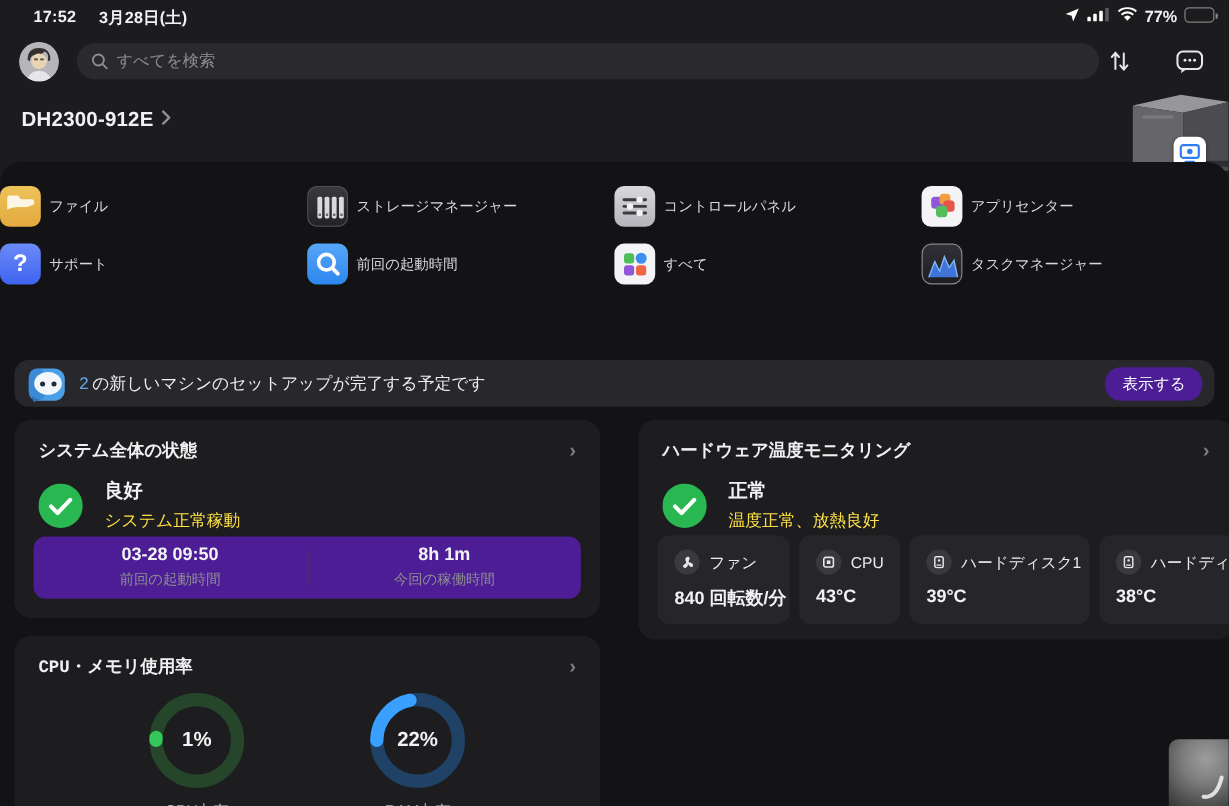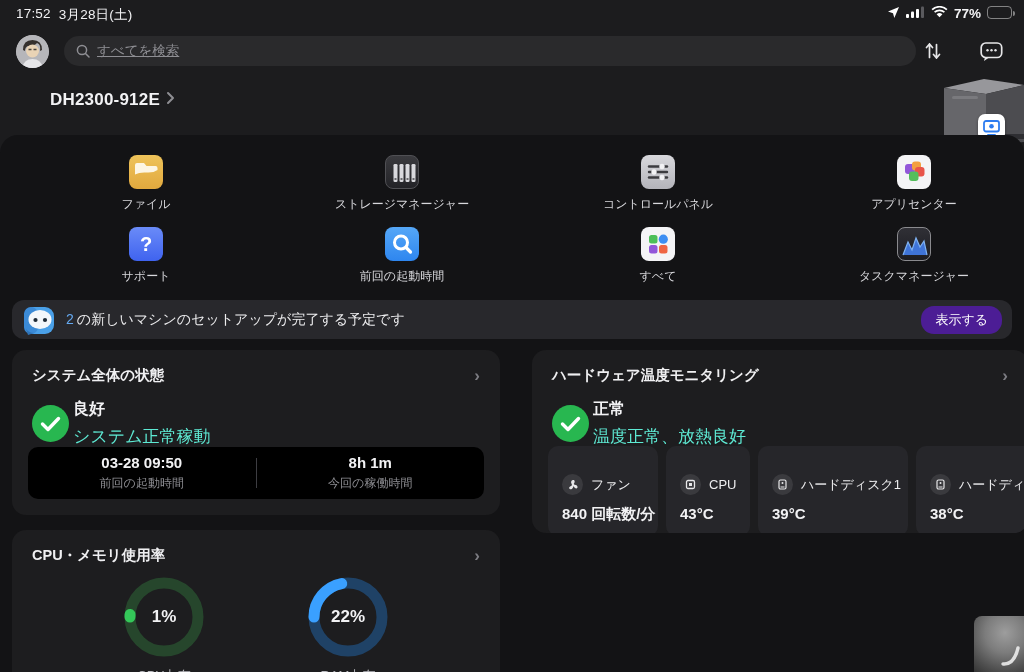--- a/index.html
+++ b/index.html
@@ -6,84 +6,84 @@
   html,body { width:1024px; height:672px; overflow:hidden; }
   body {
     position:relative;
     background:#1c1c1e;
     font-family:"Liberation Sans","DejaVu Sans",sans-serif;
     color:#f2f2f4;
     -webkit-font-smoothing:antialiased;
   }
   
   .statusbar { position:absolute; top:0; left:0; right:0; height:28px; }
-  .sb-left { position:absolute; left:16px; top:6px; display:flex; gap:8px; font-size:13.5px; font-weight:400; letter-spacing:.2px; }
+  .sb-left { position:absolute; left:28px; top:6px; display:flex; gap:19px; font-size:13.5px; font-weight:700; letter-spacing:.2px; }
   .sb-right { position:absolute; right:12px; top:6px; display:flex; align-items:flex-start; gap:6px; }
   .sb-right .pct { font-size:13.5px; font-weight:600; }
   .loc-icon svg, .cell-icon svg, .wifi-icon svg { display:block; }
   .battery { position:relative; width:25px; height:12.5px; border:1px solid rgba(255,255,255,.45); border-radius:4px; padding:1.5px; }
   .battery .fill { height:100%; width:77%; background:#fff; border-radius:2px; }
   .battery .tip { position:absolute; right:-4px; top:3.5px; width:2.5px; height:5px; background:rgba(255,255,255,.45); border-radius:0 2px 2px 0; }
 
   
   .avatar { position:absolute; left:16px; top:35px; width:33px; height:33px; border-radius:50%; overflow:hidden; background:#b3b3b7; }
   .searchbar {
     position:absolute; left:64px; top:36px; width:852px; height:30px;
     background:#2a2a2c; border-radius:15px; display:flex; align-items:center;
     padding:0 12px; gap:7px;
   }
-  .searchbar .ph { color:#8e8e93; font-size:13.5px;text-decoration:underline; }
+  .searchbar .ph { color:#8e8e93; font-size:13.5px; }
   .hdr-icon { position:absolute; top:38px; width:26px; height:26px; display:flex; align-items:center; justify-content:center; cursor:pointer; }
   .hdr-icon.transfer { right:78px; }
   .hdr-icon.chat { right:20px; }
 
   .device-row { position:absolute; left:18px; top:90px; display:flex; align-items:center; gap:6px; }
-  .device-row .name { font-size:17px; font-weight:700; letter-spacing:.2px;margin-left:32px; }
+  .device-row .name { font-size:17px; font-weight:700; letter-spacing:.2px; }
   .chev { color:#8e8e93; font-weight:600; }
 
   .nas { position:absolute; top:74px; right:0; width:90px; height:74px; }
   .nas-badge { position:absolute; left:44px; top:40px; width:27px; height:27px; background:#fff; border-radius:7px; display:flex; align-items:center; justify-content:center; box-shadow:0 1px 3px rgba(0,0,0,.4); }
 
   
   .panel { position:absolute; top:135px; left:0; right:0; bottom:-40px; background:#131315; border-radius:18px 18px 0 0; }
 
   
   .app-grid { position:absolute; top:155px; left:0; width:1024px; display:grid; grid-template-columns:repeat(4,1fr); row-gap:14px; }
-  .app { display:flex; flex-direction:column; align-items:center; gap:7px; cursor:pointer;padding-left:36px; }
+  .app { display:flex; flex-direction:row; align-items:center; gap:7px; cursor:pointer; }
   .app-icon { width:34px; height:34px; border-radius:8px; position:relative; overflow:hidden; }
   .app-label { font-size:12px; color:#d8d8dc; }
 
   
   .banner { position:absolute; top:300px; left:12px; right:12px; height:39px; background:#28282c; border-radius:12px; display:flex; align-items:center; padding:0 10px; }
   .mascot { width:34px; height:34px; margin-right:10px; flex:0 0 auto; }
   .banner-text { font-size:14px; color:#ededef; }
   .banner-text .count { color:#64a8f0; margin-right:3px; }
   .banner-btn { margin-left:auto; background:#2e87f5; color:#fff; border:none; font-size:13px; padding:5px 14px; border-radius:13px; font-family:inherit; cursor:pointer; }
 
   
   .card { position:absolute; background:#1d1d1f; border-radius:14px; padding:16px 20px; }
   .card-head { display:flex; align-items:center; justify-content:space-between; }
-  .card-title { font-size:14.5px; font-weight:700; color:#f0f0f2; }
+  .card-title { font-size:14.5px; font-weight:700; color:#f0f0f2;font-family:Liberation Mono, monospace; }
   .card-chev { color:#7c7c82; font-size:17px; font-weight:600; cursor:pointer; line-height:1; }
-  .status-row { display:flex; align-items:center; gap:4px; margin-top:14px; }
+  .status-row { display:flex; align-items:center; gap:18px; margin-top:14px; }
   .check-circle { width:37px; height:37px; flex:0 0 auto; }
   .status-main { font-size:16px; font-weight:700; }
-  .status-desc { font-size:17px; color:#5eead4; margin-top:5px; }
+  .status-desc { font-size:14px; color:#fde047; margin-top:5px; }
 
   .card-system { left:12px; top:350px; width:488px; height:165px; }
-  .stat-strip { position:absolute; left:16px; right:16px; top:97px; height:52px; background:#000000; border-radius:10px; display:flex; align-items:center; }
+  .stat-strip { position:absolute; left:16px; right:16px; top:97px; height:52px; background:#4c1d95; border-radius:10px; display:flex; align-items:center; }
   .stat-col { flex:1; text-align:center; }
   .stat-val { font-size:15px; font-weight:700; }
   .stat-lab { font-size:12px; color:#8e8e93; margin-top:4px; }
   .stat-div { width:1px; height:30px; background:#3d3d42; }
 
   .card-hw { left:532px; top:350px; width:496px; height:183px; overflow:hidden; }
   .sensor-row { position:absolute; left:16px; top:96px; right:-60px; display:flex; gap:8px; }
   .sensor { background:#26262a; border-radius:10px; padding:12px 14px; white-space:nowrap; flex:0 0 auto; }
-  .sensor-top { display:flex; align-items:center; gap:8px;margin-top:16px; }
+  .sensor-top { display:flex; align-items:center; gap:8px; }
   .sensor-ic { width:21px; height:21px; border-radius:50%; background:#3a3a3e; display:flex; align-items:center; justify-content:center; flex:0 0 auto; }
   .sensor-lab { font-size:13px; color:#ececee; }
   .sensor-val { font-size:15px; font-weight:700; margin-top:10px; }
   .sensor.s-fan { width:110px; }
   .sensor.s-cpu { width:84px; }
   .sensor.s-d1 { width:150px; }
   .sensor.s-d2 { width:160px; }
 
   .card-usage { left:12px; top:530px; width:488px; height:180px; }
   .gauges { position:absolute; left:0; top:46px; width:100%; display:flex; justify-content:space-around; padding:0 60px; }

